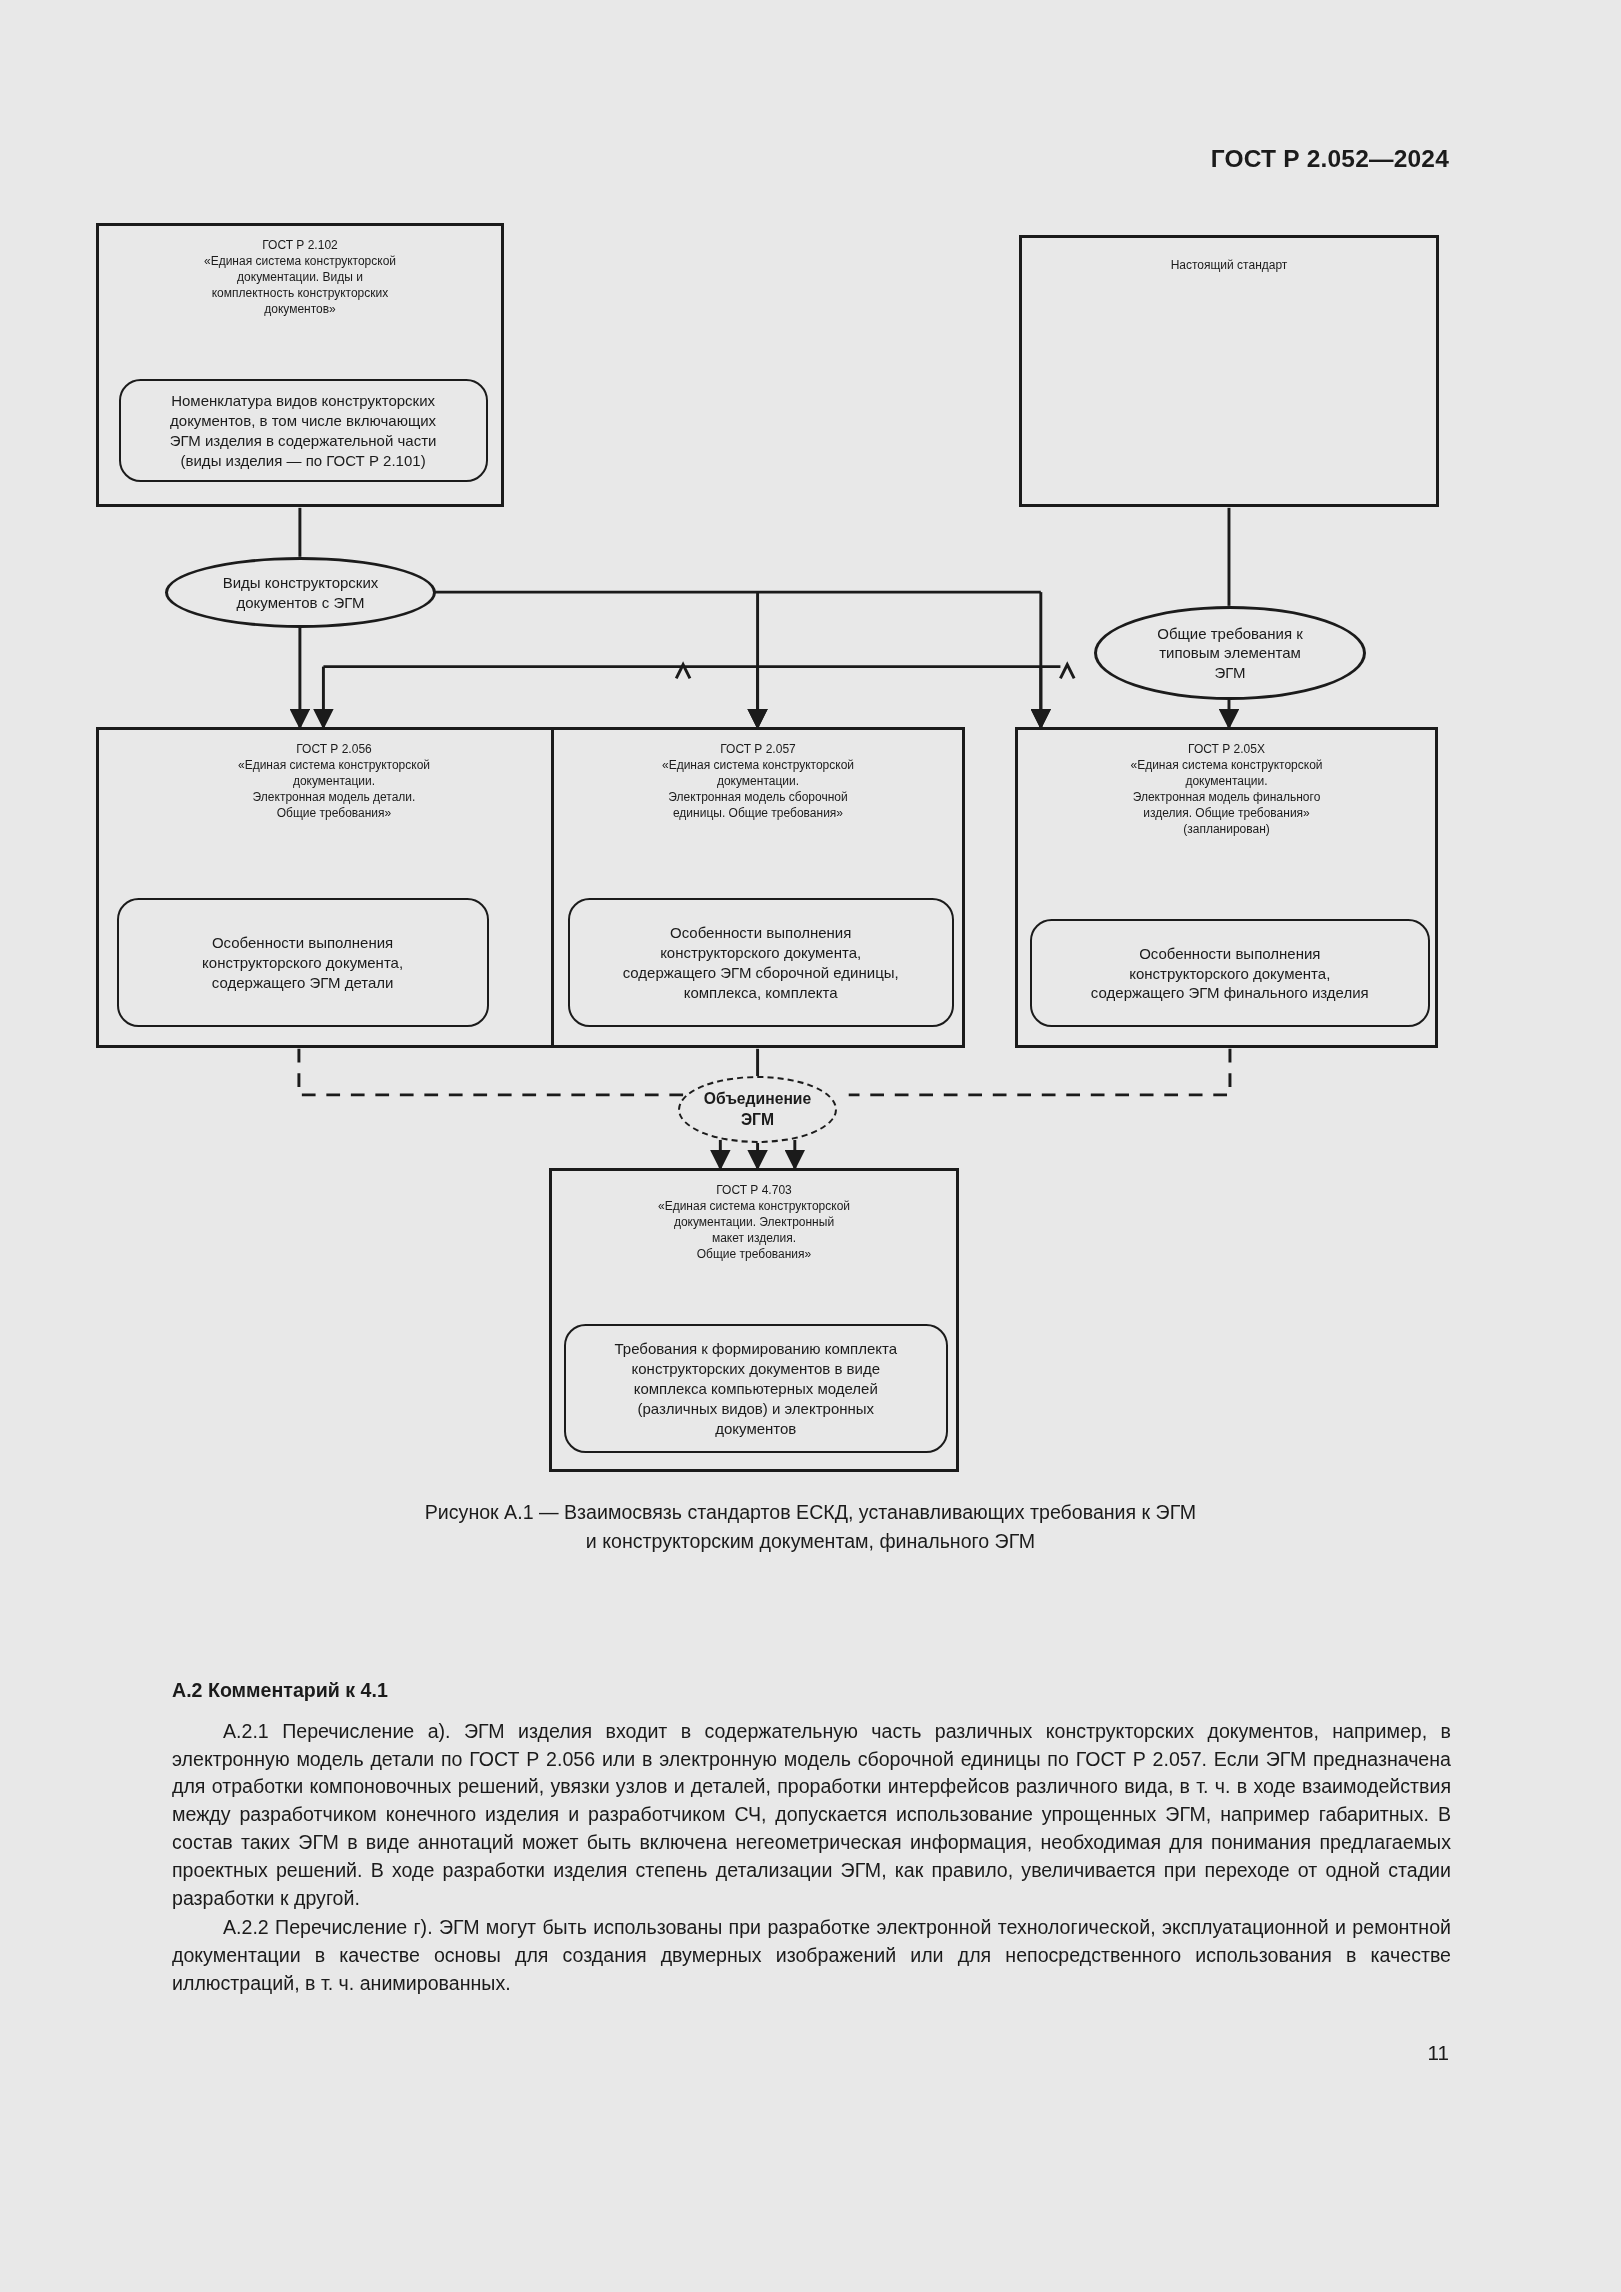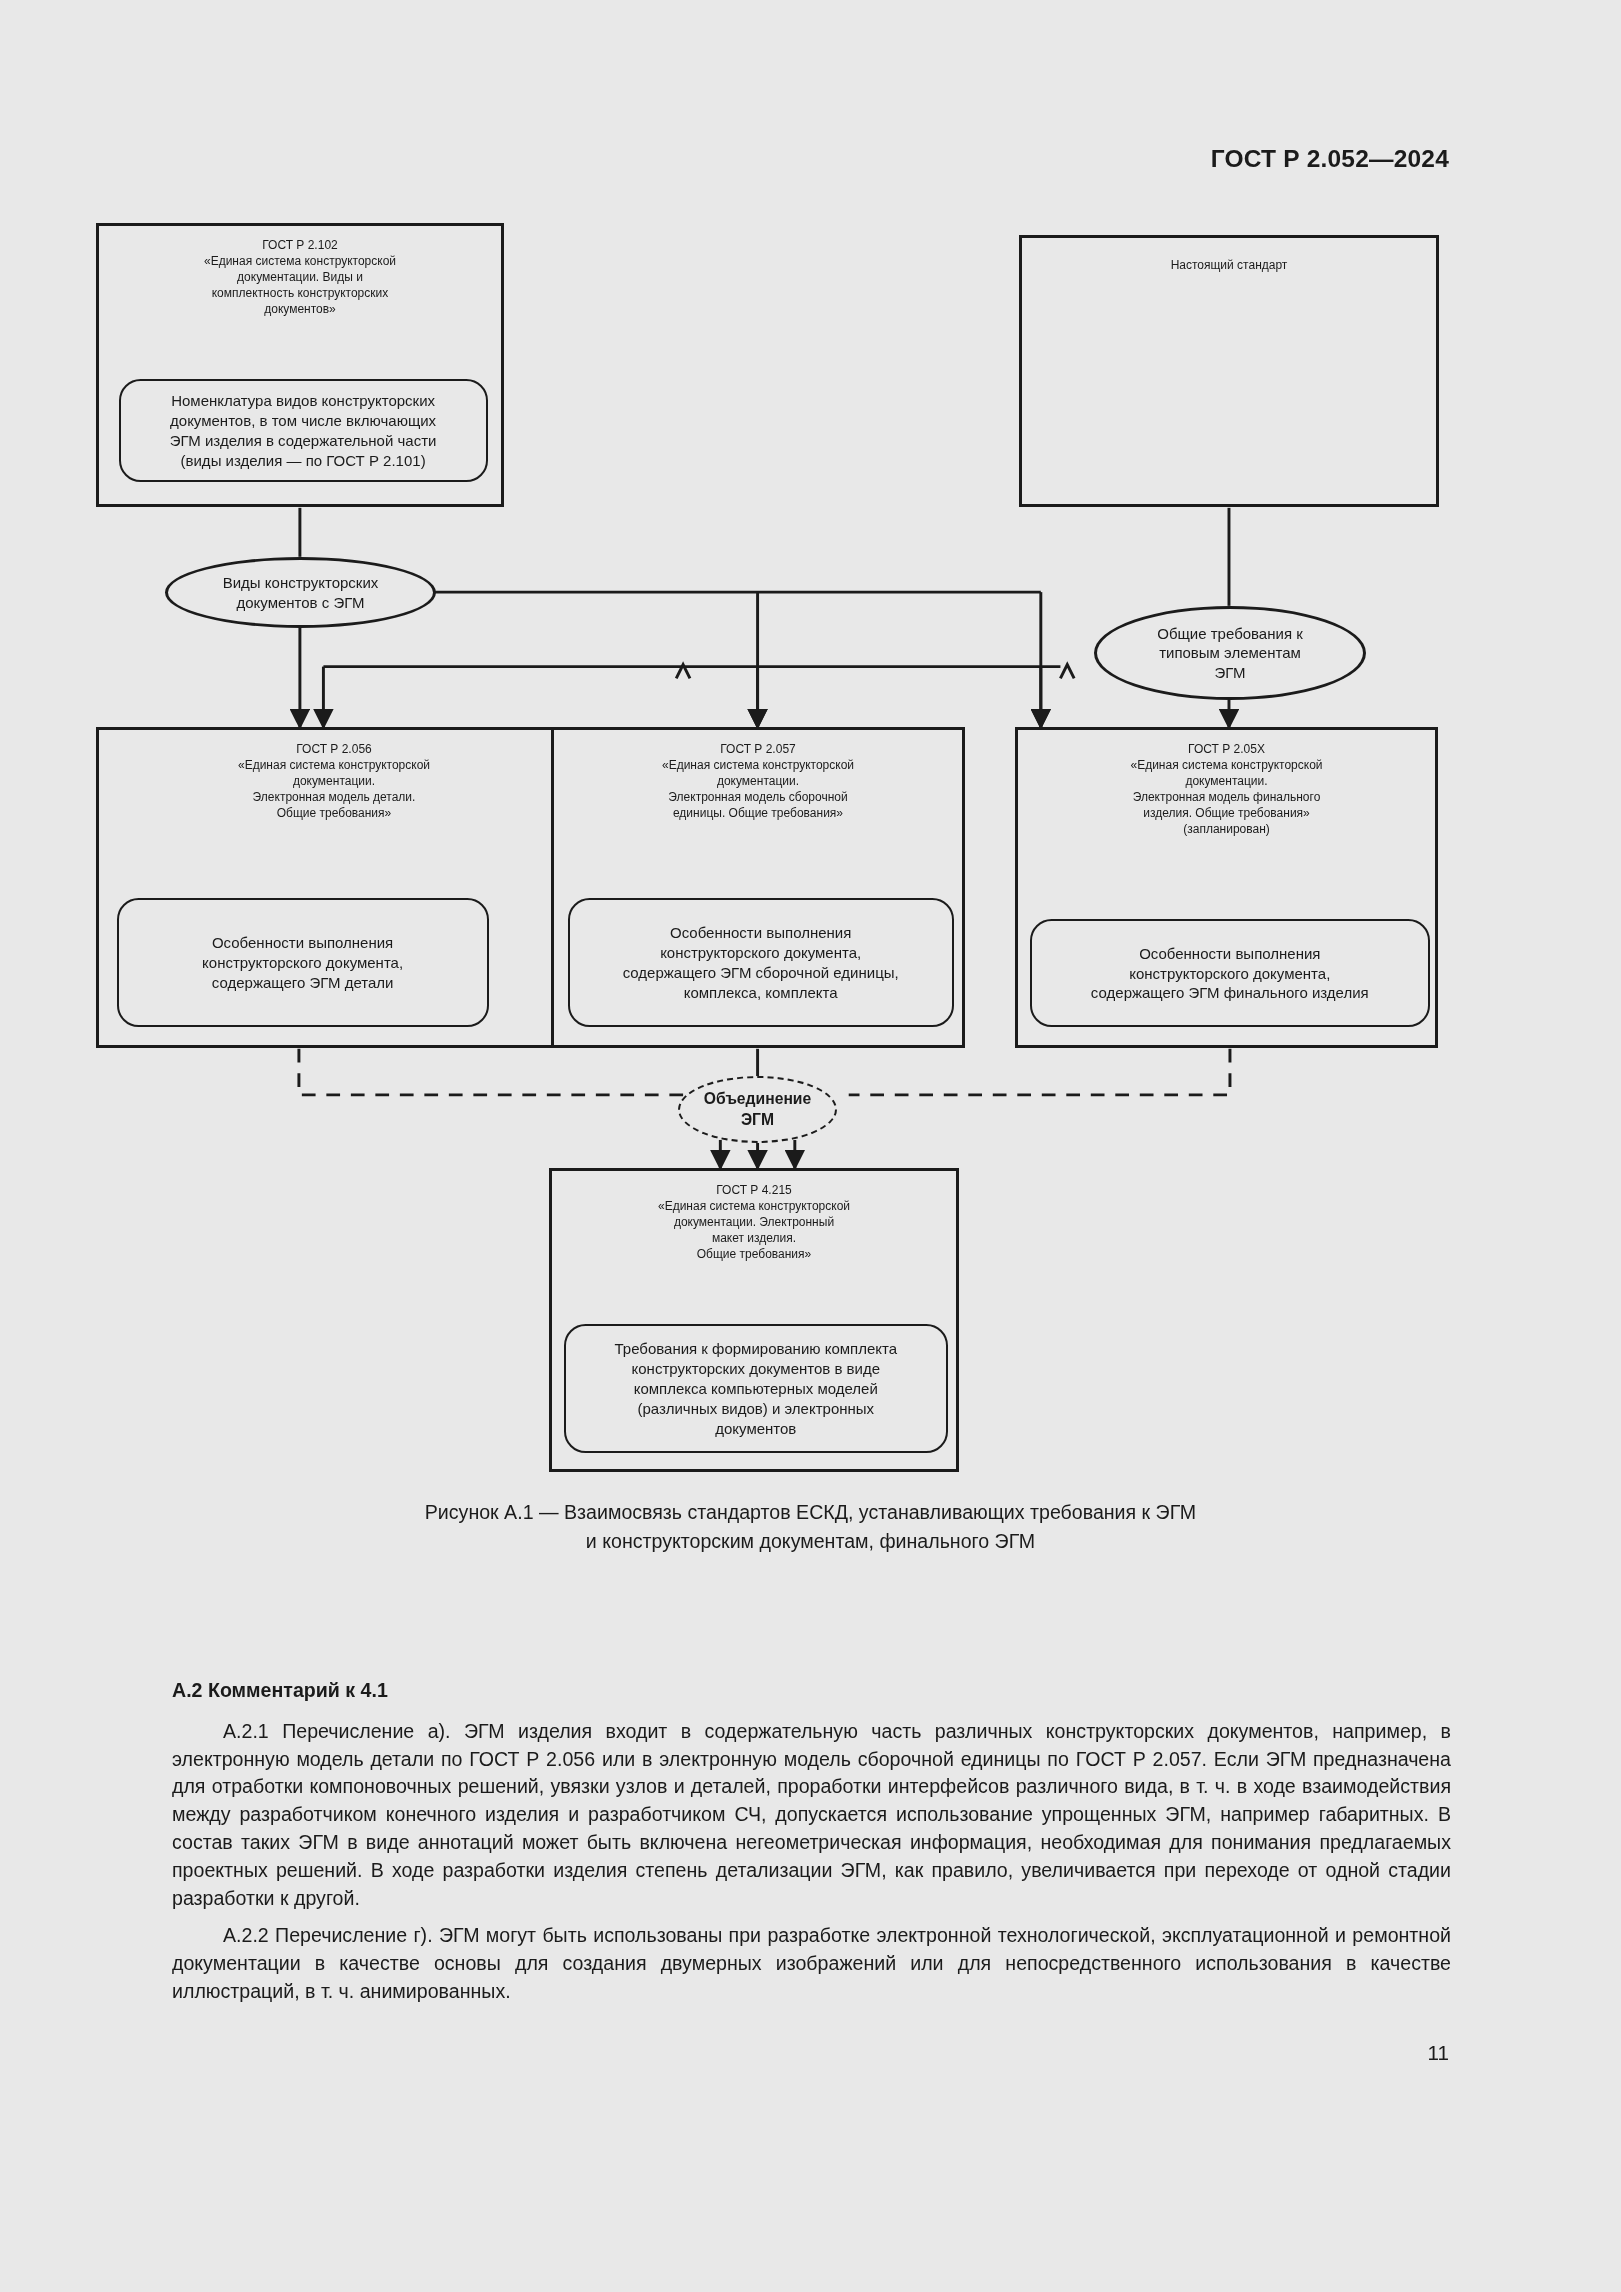--- a/index.html
+++ b/index.html
@@ -74,21 +74,21 @@
   }
 
   
   .body-text { position:absolute; left:172px; width:1279px; }
   .sec-head { font-size:19.6px; font-weight:bold; margin:0 0 15.7px 0; }
   .para {
     font-size:19.6px; line-height:1.42; text-align:justify;
     text-indent:51px; margin:0 0 0 0;
     hyphens:none;
   }
-  .para + .para { margin-top:10px; }
+  .para + .para { margin-top:2px; }
 
   .page-no {
     position:absolute; right:172px; top:2041px;
     font-size:20.6px;
   }
 </style>
 </head>
 <body>
 
 <div class="page">
@@ -200,21 +200,21 @@
 (запланирован)</div>
       <div class="inner" style="position:absolute; left:11.8px; bottom:17.6px; width:400px; height:108px;">Особенности выполнения
 конструкторского документа,
 содержащего ЭГМ финального изделия</div>
     </div>
 
     <div class="ellipse dashed" style="left:678px; top:1076px; width:159px; height:67px;font-weight:bold;">Объединение
 ЭГМ</div>
 
     <div class="node" style="left:549px; top:1168px; width:410px; height:304px;">
-      <div class="title">ГОСТ Р 4.215
+      <div class="title">ГОСТ Р 4.703
 «Единая система конструкторской
 документации. Электронный
 макет изделия.
 Общие требования»</div>
       <div class="inner" style="position:absolute; left:11.8px; bottom:15.7px; width:384px; height:129px;
                   font-size:15px;">Требования к формированию комплекта
 конструкторских документов в виде
 комплекса компьютерных моделей
 (различных видов) и электронных
 документов</div>

